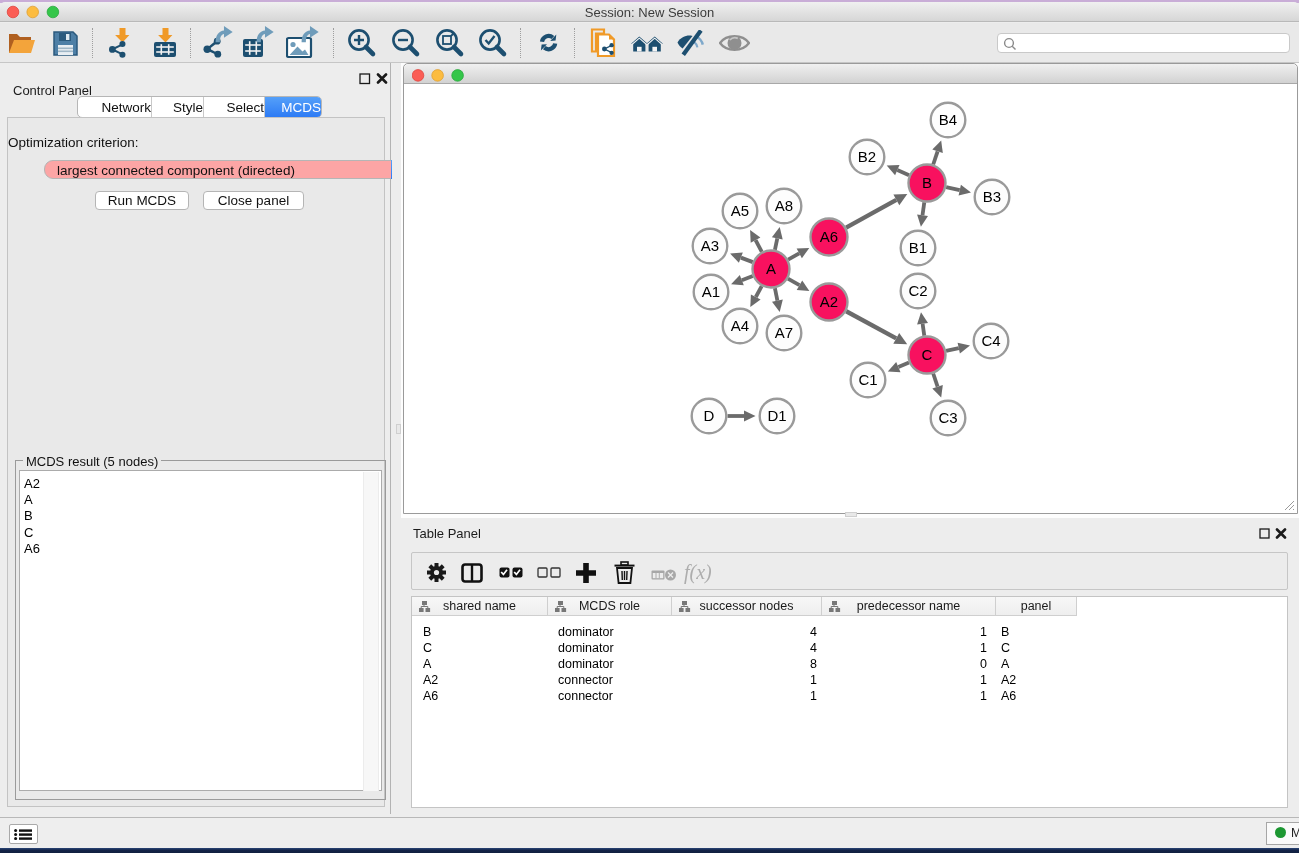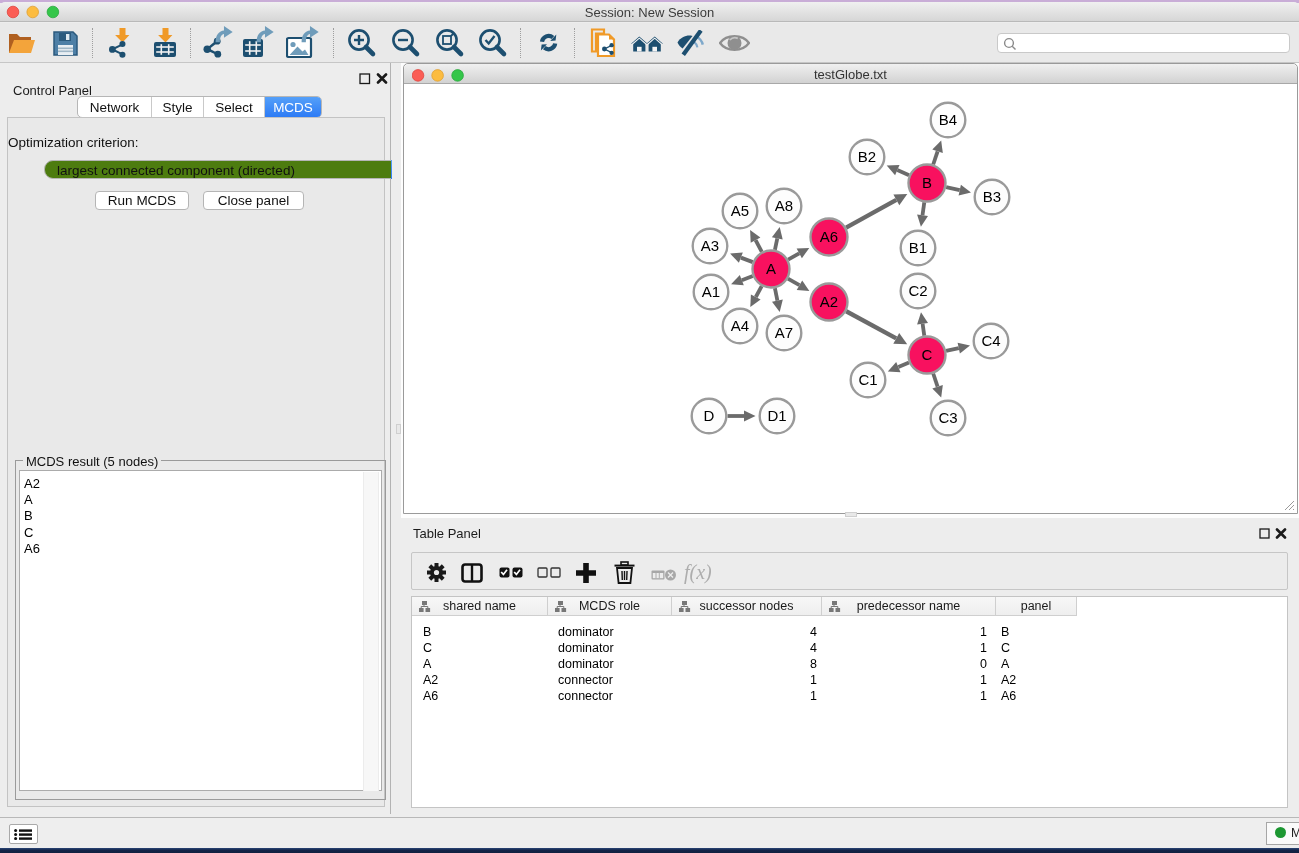--- a/index.html
+++ b/index.html
@@ -7,41 +7,41 @@
 .lav{left:0;top:0;width:1299px;height:3px;background:#c9add7}
 .titlebar{left:0;top:2px;width:1299px;height:20px;background:linear-gradient(#f0f0f0,#d6d6d6);border-top-left-radius:5px;border-top-right-radius:5px;border-bottom:1px solid #b9b9b9}
 .titletext{left:0;top:5px;width:1299px;text-align:center;font-size:13px;color:#3c3c3c}
 .toolbar{left:0;top:23px;width:1299px;height:40px;background:#e9e9e9;border-bottom:1px solid #c6c6c6}
 .vsep{top:28px;width:0;height:30px;border-left:1px dotted #9e9e9e}
 .search{left:997px;top:33px;width:293px;height:20px;background:#fff;border:1px solid #c9c9c9;border-radius:4px}
 .lpanel{left:0;top:63px;width:391px;height:751px;background:#ededed;border-right:1px solid #b3b3b3}
 .ptitle{font-size:13px;color:#1c1c1c}
 .inset{left:7px;top:54px;width:378px;height:690px;background:#e9e9e9;border:1px solid #c3c3c3}
 .optlab{left:0;top:17px;width:378px;text-align:left;font-size:13.5px;color:#111}
-.dropdown{left:36px;top:42px;width:369px;height:19px;background:#4d7c0f;border:1px solid #b5b5b5;border-radius:9px}
+.dropdown{left:36px;top:42px;width:369px;height:19px;background:#fca5a5;border:1px solid #b5b5b5;border-radius:9px}
 .dtext{left:12px;top:2px;font-size:13.5px;color:#111;white-space:nowrap}
 .dstep{position:absolute;right:-1px;top:-1px;width:22px;height:19px;border-radius:0 4px 4px 0;background:linear-gradient(#57a1f9,#2e7af5)}
 .btn{top:73px;height:19px;background:#fff;border:1px solid #b5b5b5;border-radius:4px;text-align:center;font-size:13.5px;color:#111;line-height:17px}
 .fieldset{left:7px;top:342px;width:371px;height:340px;border:1px solid #9a9a9a}
 .legend{left:7px;top:-7px;background:#e9e9e9;padding:0 3px;font-size:13px;color:#111}
 .listbox{left:3px;top:9px;width:363px;height:321px;background:#fff;border:1px solid #ababab;font-size:13px;color:#000;padding:5px 0 0 4px;line-height:16.2px}
 .sbtrack{position:absolute;right:2px;top:1px;width:16px;height:319px;background:#f7f7f7;border-left:1px solid #ececec;border-right:1px solid #ececec}
 .desktop{left:392px;top:63px;width:907px;height:455px;background:#ededed}
 .dwhite{left:9px;top:0;width:898px;height:455px;background:#fdfdfd}
 .iwin{left:11px;top:0;width:895px;height:451px;background:#fff;border:1px solid #9a9a9a;border-radius:5px 5px 0 0}
 .ititle{height:20px;background:linear-gradient(#f0f0f0,#d2d2d2);border-bottom:1px solid #a8a8a8;border-radius:5px 5px 0 0}
 .itext{left:0;top:4px;width:100%;text-align:center;font-size:13px;color:#333}
 .tpanel{left:392px;top:518px;width:907px;height:296px;background:#ededed}
 .ttool{left:19px;top:34px;width:877px;height:38px;background:#ececec;border:1px solid #c6c6c6;border-radius:2px}
 .tbox{left:19px;top:78px;width:877px;height:212px;background:#fff;border:1px solid #c4c4c4}
 .th{position:absolute;top:0;height:19px;background:linear-gradient(#f7f7f7,#eee);border-right:1px solid #cfcfcf;border-bottom:1px solid #cfcfcf;font-size:12.5px;color:#1a1a1a;text-align:center;line-height:19px}
 .trow{position:absolute;left:0;width:100%;height:16px;font-size:12.5px;color:#000}
 .tc{position:absolute;top:1px;white-space:nowrap}
 .seg{position:absolute;background:#fff;border:1px solid #b6b6b6;border-radius:5px;font-size:13.5px;color:#111;display:flex}
-.seg>div{padding:2px 0;text-align:center;border-left:1px solid #c9c9c9;height:20px;line-height:17px}
+.seg>div{padding:2px 0;text-align:right;border-left:1px solid #c9c9c9;height:20px;line-height:17px}
 .seg>div:first-child{border-left:none}
 .sel{background:linear-gradient(#55a0f9,#2d7bf5);color:#fff}
 .statusbar{left:0;top:817px;width:1299px;height:31px;background:#eeeeee;border-top:1px solid #b8b8b8}
 .navy{left:0;top:848px;width:1299px;height:5px;background:linear-gradient(#2b4677,#132347 45%,#10203f)}
 .listbtn{left:9px;top:824px;width:29px;height:20px;background:#fff;border:1px solid #a9a9a9;border-radius:2px}
 .membtn{left:1266px;top:822px;width:75px;height:23px;background:#fafafa;border:1px solid #a6a6a6;border-radius:0;font-size:12.5px;color:#1a1a1a;line-height:21px}
 .icon{position:absolute}
 </style></head>
 <body>
 <div class="abs lav"></div>
@@ -225,21 +225,20 @@
       <div class="abs legend">MCDS result (5 nodes)</div>
       <div class="abs listbox">A2<br>A<br>B<br>C<br>A6<div class="sbtrack"></div></div>
     </div>
   </div>
 </div>
 
 <div class="abs desktop">
   <div class="abs dwhite"></div>
   <div class="abs iwin">
     <div class="ititle"></div>
-    <div class="abs itext" style="top:3px">testGlobe.txt</div>
     <svg class="icon" style="left:8px;top:4.5px" width="60" height="14">
       <circle cx="6" cy="6.4" r="5.8" fill="#fb5d55" stroke="#e0443e" stroke-width="0.8"></circle>
       <circle cx="25.6" cy="6.4" r="5.8" fill="#fcbc40" stroke="#dfa032" stroke-width="0.8"></circle>
       <circle cx="45.6" cy="6.4" r="5.8" fill="#35c64a" stroke="#2aa83d" stroke-width="0.8"></circle>
     </svg>
     <svg class="icon" style="left:0px;top:21px" width="893" height="428">
 <line x1="348.8" y1="191.0" x2="337.8" y2="195.2" stroke="#6b6b6b" stroke-width="3.8"></line>
 <path d="M327.1,199.3 L335.8,190.1 L339.8,200.3 Z" fill="#6b6b6b"></path>
 <line x1="348.8" y1="177.1" x2="336.9" y2="172.6" stroke="#6b6b6b" stroke-width="3.8"></line>
 <path d="M326.1,168.6 L338.8,167.5 L334.9,177.8 Z" fill="#6b6b6b"></path>

